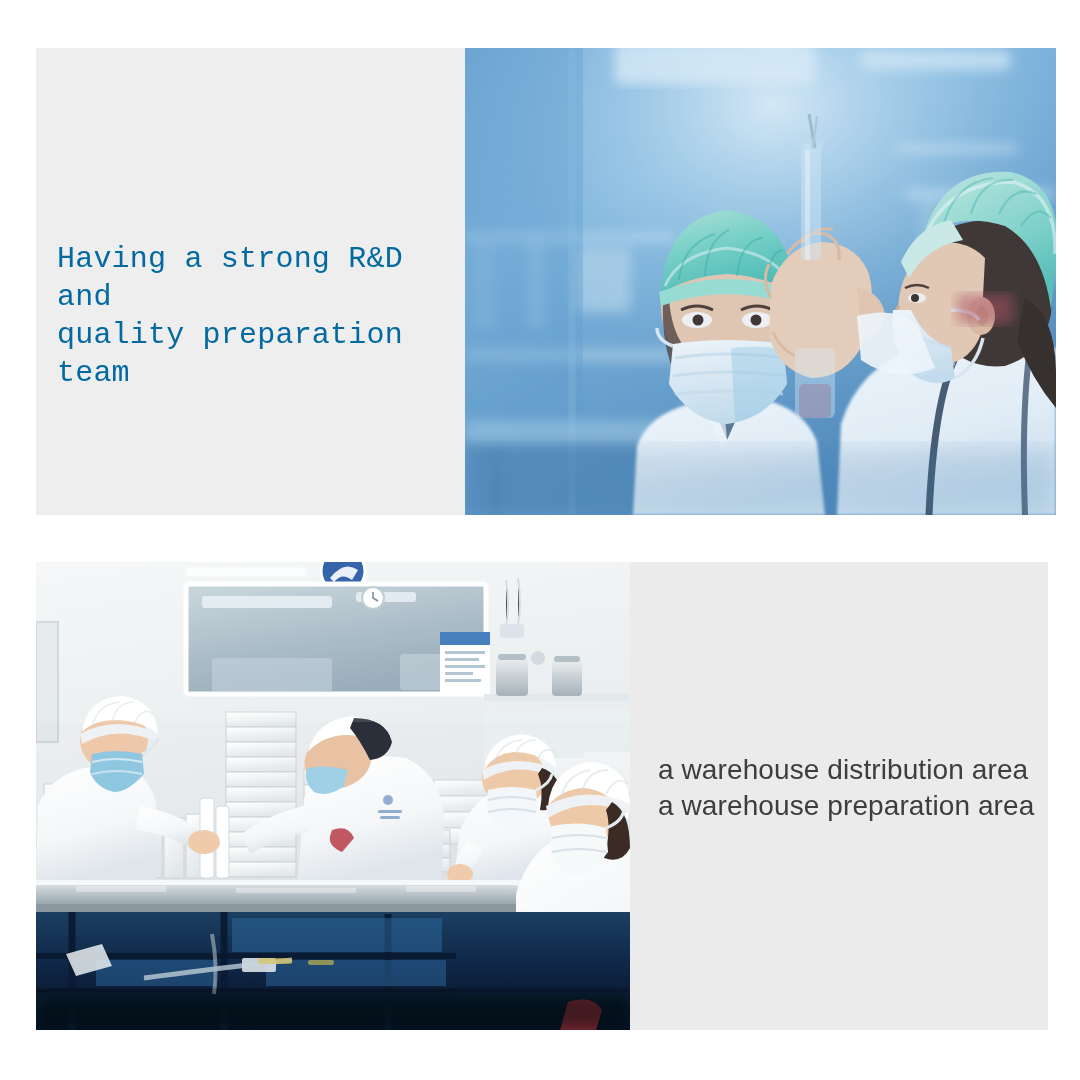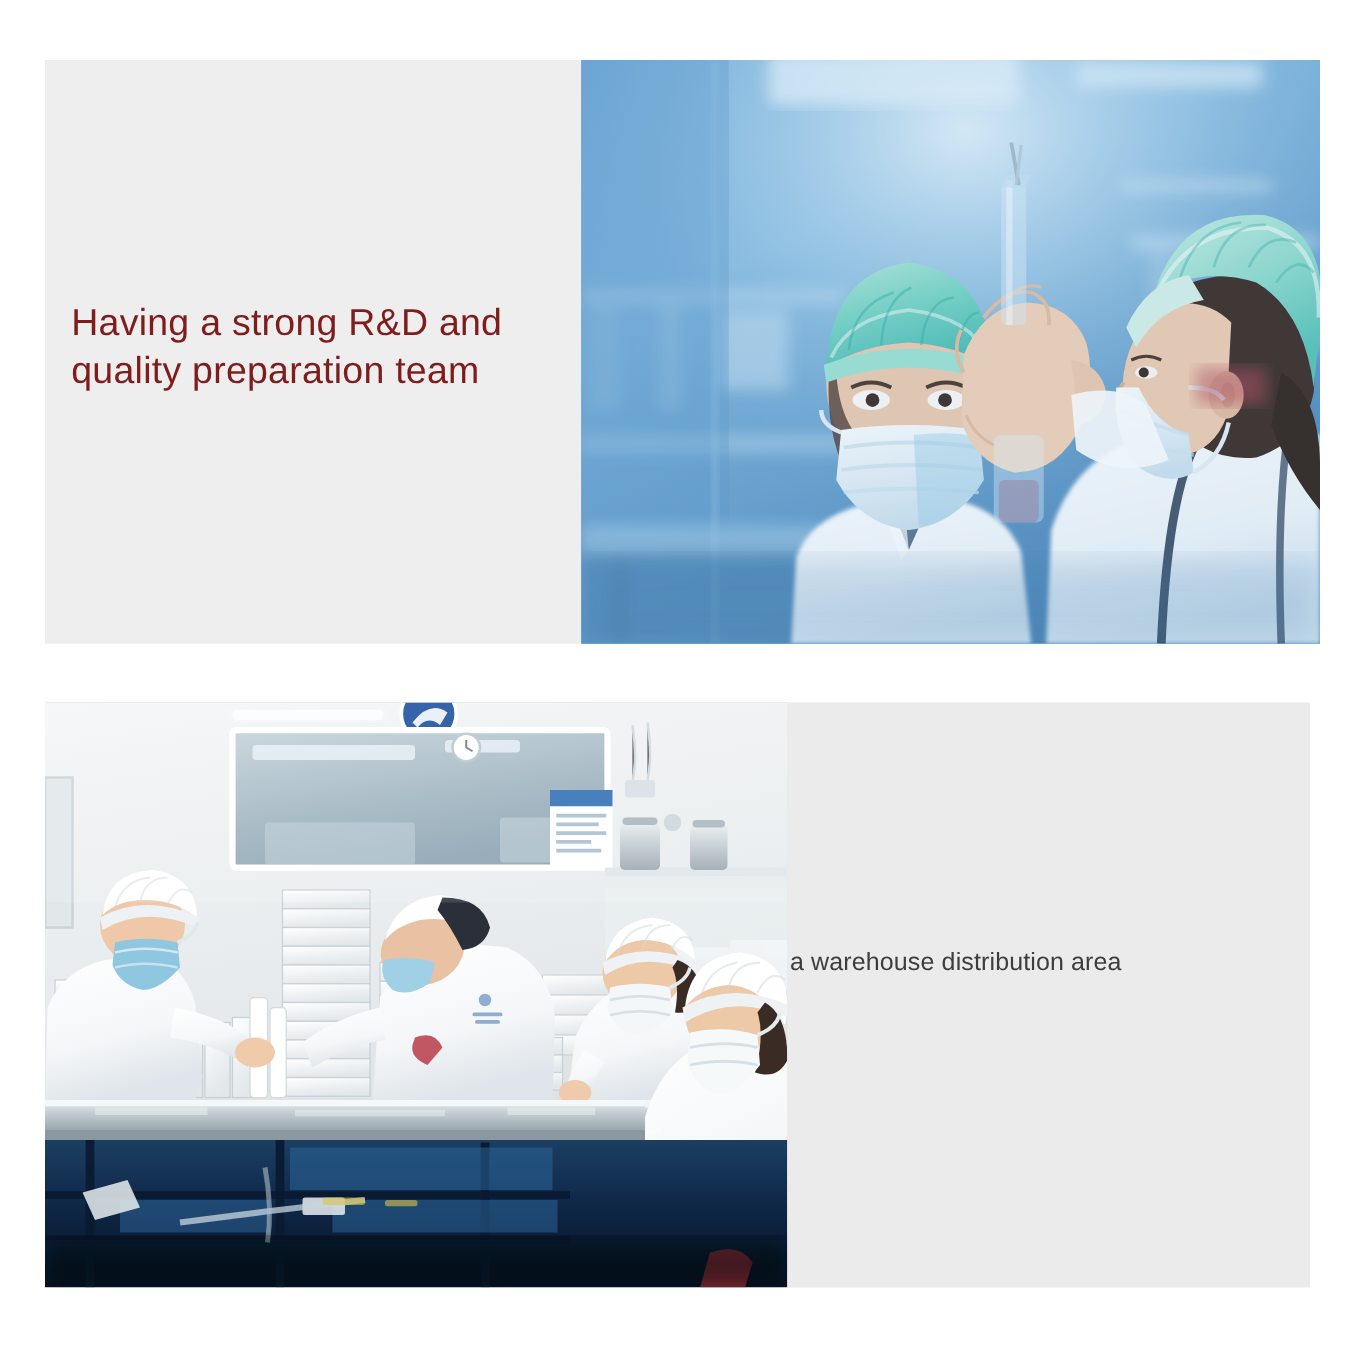--- a/index.html
+++ b/index.html
@@ -35,26 +35,26 @@
     top: 0;
     width: 429px;
     height: 467px;
     background: #eeeeee;
   }
   .top-caption {
     position: absolute;
     left: 21px;
     top: 192px;
     width: 400px;
-    color: #7f1d1d;
+    color: #0369a1;
     font-size: 30px;
     line-height: 38px;
     letter-spacing: 0.2px;
     font-weight: 400;
-    font-family: Liberation Sans, sans-serif;
+    font-family: Liberation Mono, monospace;
   }
   .top-caption .l2 { display: block; }
 
   .top-photo {
     position: absolute;
     left: 429px;
     top: 0;
     width: 591px;
     height: 467px;
     overflow: hidden;
@@ -81,25 +81,25 @@
   .bottom-caption-panel {
     position: absolute;
     left: 594px;
     top: 0;
     width: 418px;
     height: 468px;
     background: #ebebeb;
   }
   .bottom-caption {
     position: absolute;
-    left: 2px;
+    left: 28px;
     top: 190px;
     width: 410px;
     color: #3d3d3d;
-    font-size: 20px;
+    font-size: 28px;
     line-height: 36px;
     letter-spacing: 0.1px;
     font-weight: 400;
     font-family: "Liberation Sans", sans-serif;
   }
   .bottom-caption .l2 { display: block; }
 
   .photo-svg { display: block; width: 100%; height: 100%; }
 </style>
 </head>
@@ -641,17 +641,18 @@
           <rect x="0" y="430" width="594" height="38" fill="#03080f" opacity="0.55" filter="url(#b8)"></rect>
         </g>
 
         <rect x="0" y="0" width="594" height="160" fill="#ffffff" opacity="0.12"></rect>
       </svg>
     </div>
 
     <div class="bottom-caption-panel">
       <div class="bottom-caption">
         <span class="l1">a warehouse distribution area</span>
+        <span class="l2">a warehouse preparation area</span>
       </div>
     </div>
   </div>
 
 </div>
 
 </body></html>

